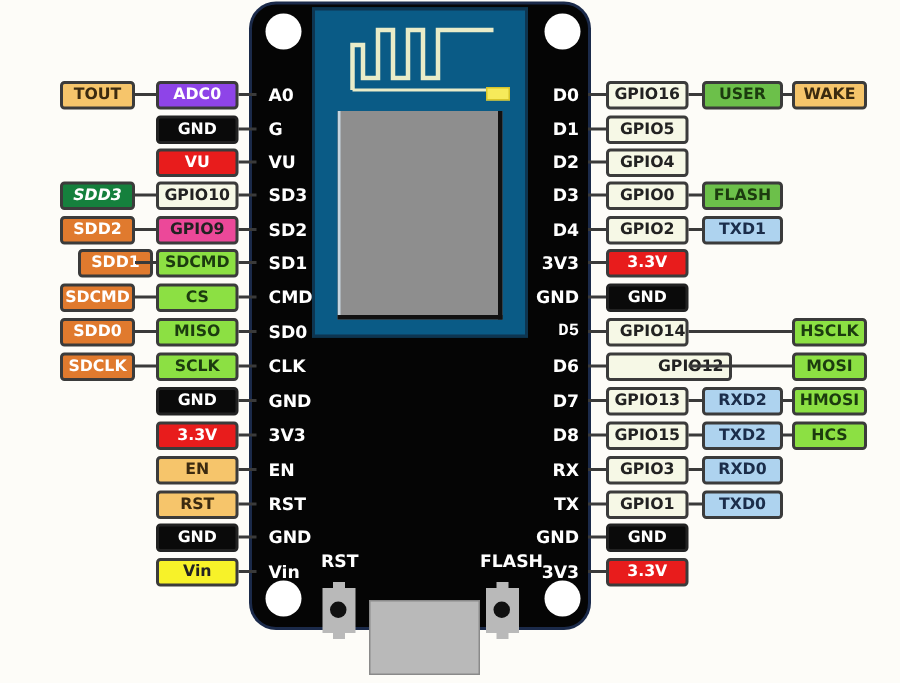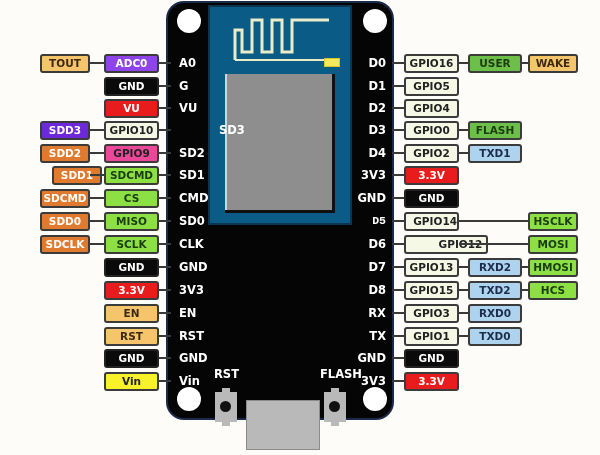--- a/index.html
+++ b/index.html
@@ -60,23 +60,23 @@
     <div class="line" style="left: 159px; top: 62px; width: 12px;"></div>
     <div class="box" style="left: 40px; top: 54px; width: 46px; background: rgb(246, 197, 107); color: rgb(59, 42, 16);">TOUT</div>
     <div class="box" style="left: 104px; top: 54px; width: 51px; background: rgb(142, 68, 232); color: rgb(255, 255, 255);">ADC0</div>
     <div class="line" style="left: 90px; top: 62px; width: 14px;"></div>
     <span class="pinlabel left" style="top: 79px;">G</span>
     <div class="line" style="left: 159px; top: 85px; width: 12px;"></div>
     <div class="box" style="left: 104px; top: 77px; width: 51px; background: rgb(10, 10, 10); color: rgb(255, 255, 255); border-color: rgb(34, 34, 34);">GND</div>
     <span class="pinlabel left" style="top: 101px;">VU</span>
     <div class="line" style="left: 159px; top: 107px; width: 12px;"></div>
     <div class="box" style="left: 104px; top: 99px; width: 51px; background: rgb(232, 28, 28); color: rgb(255, 255, 255);">VU</div>
-    <span class="pinlabel left" style="top: 123px; margin-left: 40px;">SD3</span>
+    <span class="pinlabel left" style="top: 123px;">SD3</span>
     <div class="line" style="left: 159px; top: 129px; width: 12px;"></div>
-    <div class="box" style="left: 40px; top: 121px; width: 46px; background: #6d28d9; color: rgb(255, 255, 255);">SDD3</div>
+    <div class="box" style="left: 40px; top: 121px; width: 46px; background: #15803d; color: rgb(255, 255, 255); font-style: italic;">SDD3</div>
     <div class="box" style="left: 104px; top: 121px; width: 51px; background: rgb(246, 248, 230); color: rgb(34, 34, 34);">GPIO10</div>
     <div class="line" style="left: 90px; top: 129px; width: 14px;"></div>
     <span class="pinlabel left" style="top: 146px;">SD2</span>
     <div class="line" style="left: 159px; top: 152px; width: 12px;"></div>
     <div class="box" style="left: 40px; top: 144px; width: 46px; background: rgb(224, 122, 46); color: rgb(255, 255, 255);">SDD2</div>
     <div class="box" style="left: 104px; top: 144px; width: 51px; background: #ec4899; color: rgb(34, 34, 34);">GPIO9</div>
     <div class="line" style="left: 90px; top: 152px; width: 14px;"></div>
     <span class="pinlabel left" style="top: 168px;">SD1</span>
     <div class="line" style="left: 159px; top: 174px; width: 12px;"></div>
     <div class="box" style="left: 40px; top: 166px; width: 46px; background: rgb(224, 122, 46); color: rgb(255, 255, 255); margin-left: 12px;">SDD1</div>

